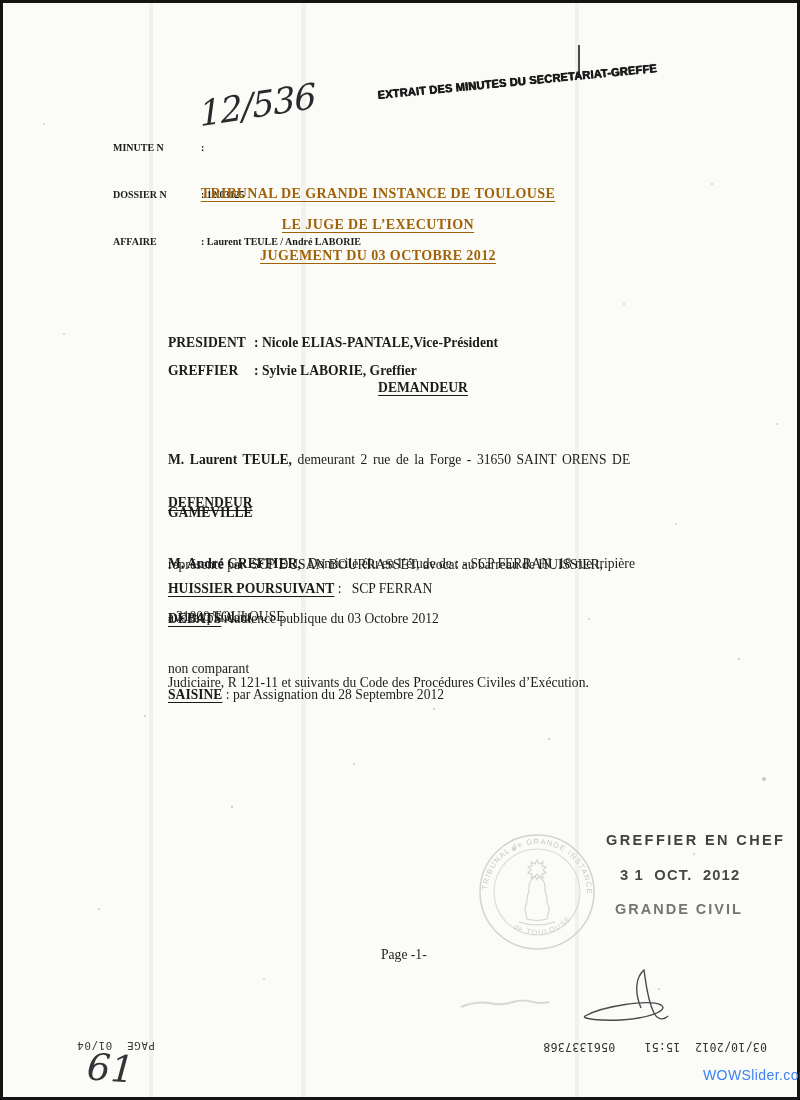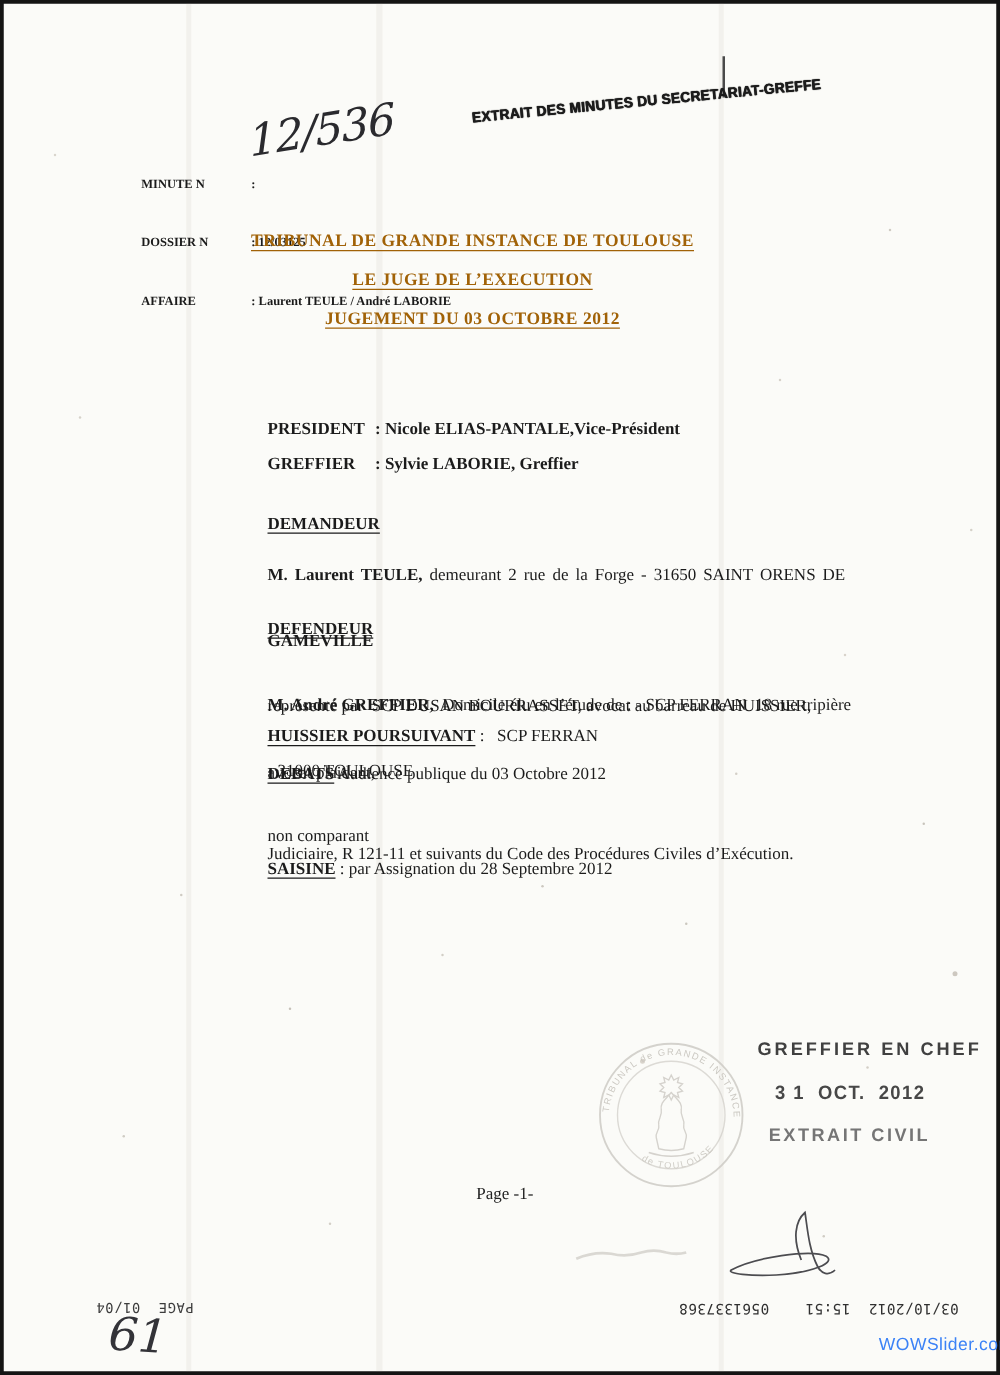--- a/index.html
+++ b/index.html
@@ -44,21 +44,21 @@
     text-shadow:0 0 .7px #000, .6px 0 .6px #333;
   }
   .scan-tick{left:575px;top:42px;width:1.6px;height:33px;background:#4a4a4a;}
   
   .title-line{
     left:55px;width:640px;text-align:center;
     font-size:14px;font-weight:bold;color:#a16207;letter-spacing:.4px;white-space:pre;
   }
   .u{text-decoration:underline;text-underline-offset:3px;text-decoration-thickness:1.4px;}
   
-  .doc{left:165px;width:510px;font-size:13.6px;color:#1b1b1b;line-height:17.5px;white-space:pre;margin-left:46px;}
+  .doc{left:165px;width:510px;font-size:13.6px;color:#1b1b1b;line-height:17.5px;white-space:pre;}
   .doc b{font-weight:bold;}
   .lbl-u{font-weight:bold;text-decoration:underline;text-underline-offset:3px;text-decoration-thickness:1.4px;}
   .cell{display:inline-block;width:86px;}
   .js1{word-spacing:2.2px;}
   .js2{word-spacing:5px;}
   
   .stamp-txt{font-family:"Liberation Sans", sans-serif;white-space:pre;}
   .stamp-line1{left:603px;top:829px;font-size:14.5px;font-weight:bold;letter-spacing:2.4px;color:#404040;}
   .stamp-date{left:617px;top:863px;font-size:15.5px;font-weight:bold;letter-spacing:1.2px;color:#474747;transform:scaleX(.95);transform-origin:left top;}
   .stamp-line2{left:612px;top:898px;font-size:14.5px;font-weight:bold;letter-spacing:2px;color:#757575;}
@@ -92,21 +92,21 @@
   <div class="abs handwritten-minute">12/536</div>
   <div class="abs extract-stamp">EXTRAIT DES MINUTES DU SECRETARIAT-GREFFE</div>
 
   <div class="abs title-line" style="top:183px;"><span class="u">TRIBUNAL DE GRANDE INSTANCE DE TOULOUSE</span></div>
   <div class="abs title-line" style="top:214px;"><span class="u">LE JUGE DE L’EXECUTION</span></div>
   <div class="abs title-line" style="top:245px;"><span class="u">JUGEMENT DU 03 OCTOBRE 2012</span></div>
 
   <div class="abs doc" style="top:331px;"><b><span class="cell">PRESIDENT</span><span>: Nicole ELIAS-PANTALE,Vice-Président</span></b></div>
   <div class="abs doc" style="top:359px;"><b><span class="cell">GREFFIER</span><span>: Sylvie LABORIE, Greffier</span></b></div>
 
-  <div class="abs doc" style="top:407px;"><span class="lbl-u">DEMANDEUR</span></div>
+  <div class="abs doc" style="top:376px;text-align:center;"><span class="lbl-u">DEMANDEUR</span></div>
   <div class="abs doc" style="top:413px;">
     <div class="js1"><b>M. Laurent TEULE,</b><span> demeurant 2 rue de la Forge - 31650 SAINT ORENS DE</span></div>
     <div><b>GAMEVILLE</b></div>
     <div>représenté par  SCP DUSAN BOURRASSET, avocat au barreau de HUISSIER,</div>
     <div>avocat plaidant,</div>
   </div>
 
   <div class="abs doc" style="top:491px;"><span class="lbl-u">DEFENDEUR</span></div>
   <div class="abs doc" style="top:517px;">
     <div><b>M. André GREFFIER,</b><span>  Domicile élu en l’étude de : - SCP FERRAN  18 rue tripière</span></div>
@@ -136,21 +136,21 @@
     </text>
     <g stroke="#ccc9c3" fill="none" stroke-width="1.1" opacity=".8">
       <path d="M62 30 l2 4 4-2 -1 4 4 1 -3 3 3 3 -4 1 1 4 -4-2 -2 4 -2-4 -4 2 1-4 -4-1 3-3 -3-3 4-1 -1-4 4 2 z"></path>
       <path d="M62 44 c5 6 9 8 8 14 c-1 5 3 7 2 12 c-1 4 3 6 2 10 l-2 9 c-7 2-13 2-20 0 l-2-9 c-1-4 3-6 2-10 c-1-5 3-7 2-12 c-1-6 3-8 8-14 z"></path>
       <path d="M44 92 q18 6 36 0"></path>
     </g>
   </svg>
 
   <div class="abs stamp-txt stamp-line1">GREFFIER EN CHEF</div>
   <div class="abs stamp-txt stamp-date">3 1  OCT.  2012</div>
-  <div class="abs stamp-txt stamp-line2">EXTRAIT CIVIL</div>
+  <div class="abs stamp-txt stamp-line2">GRANDE CIVIL</div>
 
   <div class="abs page-num">Page -1-</div>
 
   <svg class="abs" style="left:450px;top:958px;" width="330" height="75" viewBox="0 0 330 75">
     <path d="M8 46 q14 -6 28 -4 q12 3 24 -1 q10 -3 20 0 q8 2 16 0" stroke="#aaa69c" stroke-width="2.2" fill="none" opacity=".4"></path>
     <path d="M132 55 C150 45 196 38 208 44 C216 49 198 57 168 59 C148 60 128 58 132 55 Z" stroke="#4c4c50" stroke-width="1.4" fill="none"></path>
     <path d="M188 47 C181 30 183 16 191 9 C193 22 194 38 201 52 C204 58 210 60 215 55" stroke="#4c4c50" stroke-width="1.4" fill="none"></path>
   </svg>
 
   <div class="abs fax fax-page">PAGE  01/04</div>

